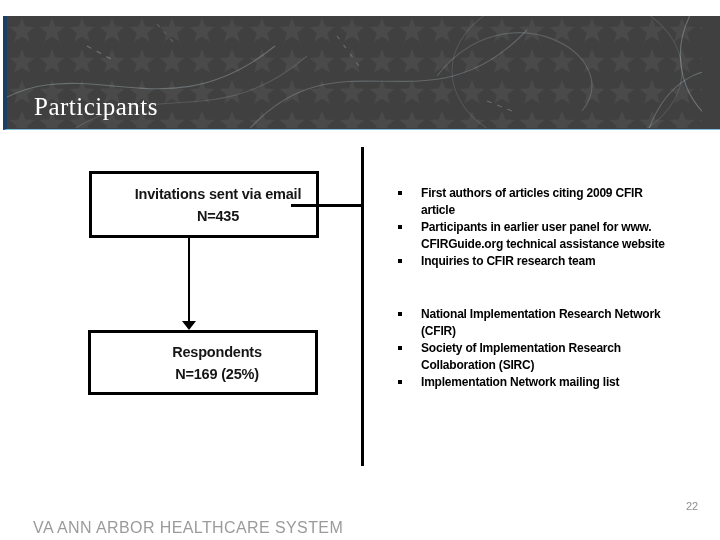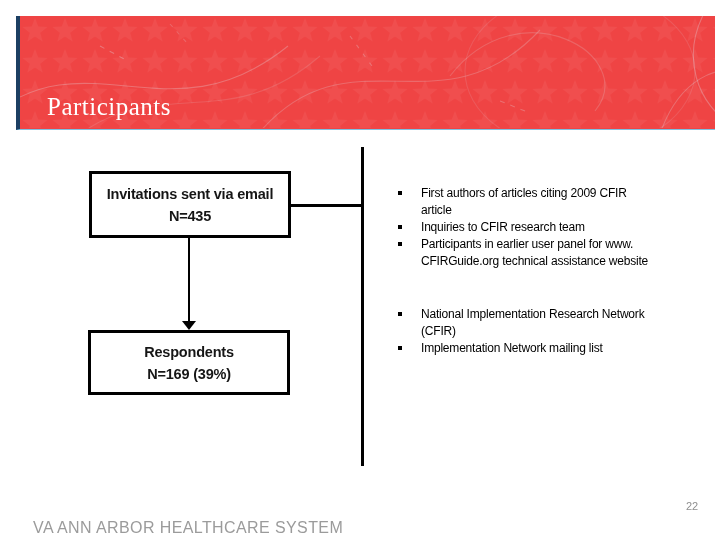--- a/index.html
+++ b/index.html
@@ -3,55 +3,56 @@
 <meta charset="utf-8">
 <style>
   html,body { margin:0; padding:0; background:#e9e9e9; }
   .slide {
     position:relative; width:720px; height:540px; background:#ffffff;
     font-family:"Liberation Sans", sans-serif; overflow:hidden;
     box-shadow:0 0 4px rgba(0,0,0,.2);
   }
   
   .banner {
-    position:absolute; left:16px; top:16px; width:695px; height:113px;
-    background:#ef4444; border-left:4px solid #1C3F63;
+    position:absolute; left:3px; top:16px; width:695px; height:113px;
+    background:#404040; border-left:4px solid #1C3F63;
     border-bottom:1px solid #7fc0e0;
+    padding-left:18px;
   }
   .banner svg { position:absolute; left:0; top:0; }
   .banner-title {
     position:absolute; left:27px; bottom:8px; color:#ffffff;
     font-family:"Liberation Serif", serif; font-size:25px; letter-spacing:.5px;
   }
   
   .flow-box {
     position:absolute; background:#ffffff; border:3px solid #000000;
     display:flex; flex-direction:column; justify-content:center; align-items:center;
     text-align:center; font-weight:bold; color:#161616; font-size:14.5px;
-    line-height:22px; letter-spacing:-.2px;
+    line-height:22px; letter-spacing:-.2px;padding-left:28px;
   }
   .box-invitations { left:89px; top:171px; width:196px; height:61px; }
   .box-respondents { left:88px; top:330px; width:196px; height:59px; }
   .arrow-shaft { position:absolute; left:188px; top:238px; width:2px; height:84px; background:#000; }
   .arrow-head {
     position:absolute; left:182px; top:321px; width:0; height:0;
     border-left:7px solid transparent; border-right:7px solid transparent;
     border-top:9px solid #000;
   }
   .connector-h { position:absolute; left:291px; top:204px; width:72px; height:3px; background:#000; }
   .divider-v { position:absolute; left:361px; top:147px; width:3px; height:319px; background:#000; }
   
   .section { position:absolute; left:394px; width:308px; color:#000; }
   .section-known { top:185px; }
   .section-impl  { top:306px; }
   .section-heading {
     font-weight:bold; font-size:13.5px; line-height:20px; letter-spacing:-.3px;
     white-space:pre-line; margin:0 0 4px 0;
   }
-  .bullet-item { display:flex; font-weight:normal; font-size:12px; line-height:17px; letter-spacing:-.2px; }
+  .bullet-item { display:flex; font-weight:bold; font-size:12px; line-height:17px; letter-spacing:-.2px; }
   .bullet-marker { flex:0 0 23px; padding-left:4px; }
   .bullet-marker .sq { display:block; width:4px; height:4px; background:#000; margin-top:6px; }
   .bullet-text { flex:1; white-space:pre-line; }
   
   .footer-org {
     position:absolute; left:33px; top:519px; font-size:16px; color:#9B9B9B;
     letter-spacing:.4px;
   }
   .page-number { position:absolute; left:686px; top:500px; font-size:11px; color:#8F8F8F; }
 </style>
@@ -88,61 +89,68 @@
   <div class="flow-box box-invitations">
     <div>Invitations sent via email</div>
     <div>N=435</div>
   </div>
 
   <div class="arrow-shaft"></div>
   <div class="arrow-head"></div>
 
   <div class="flow-box box-respondents">
     <div>Respondents</div>
-    <div>N=169 (39%)</div>
+    <div>N=169 (25%)</div>
   </div>
 
   <div class="connector-h"></div>
   <div class="divider-v"></div>
 
   <div class="section section-known">
     <div class="bullet-item">
       <span class="bullet-marker">
           <span class="sq"></span>
         </span>
       <span class="bullet-text">First authors of articles citing 2009 CFIR
 article</span>
     </div>
     <div class="bullet-item">
       <span class="bullet-marker">
           <span class="sq"></span>
         </span>
-      <span class="bullet-text">Inquiries to CFIR research team</span>
+      <span class="bullet-text">Participants in earlier user panel for www.
+CFIRGuide.org technical assistance website</span>
     </div>
     <div class="bullet-item">
       <span class="bullet-marker">
           <span class="sq"></span>
         </span>
-      <span class="bullet-text">Participants in earlier user panel for www.
-CFIRGuide.org technical assistance website</span>
+      <span class="bullet-text">Inquiries to CFIR research team</span>
     </div>
   </div>
 
   <div class="section section-impl">
     <div class="bullet-item">
       <span class="bullet-marker">
           <span class="sq"></span>
         </span>
       <span class="bullet-text">National Implementation Research Network
 (CFIR)</span>
     </div>
     <div class="bullet-item">
       <span class="bullet-marker">
           <span class="sq"></span>
         </span>
+      <span class="bullet-text">Society of Implementation Research
+Collaboration (SIRC)</span>
+    </div>
+    <div class="bullet-item">
+      <span class="bullet-marker">
+          <span class="sq"></span>
+        </span>
       <span class="bullet-text">Implementation Network mailing list</span>
     </div>
   </div>
 
   <div class="footer-org">VA ANN ARBOR HEALTHCARE SYSTEM</div>
   <div class="page-number">22</div>
 
 </div>
 
 </body></html>

